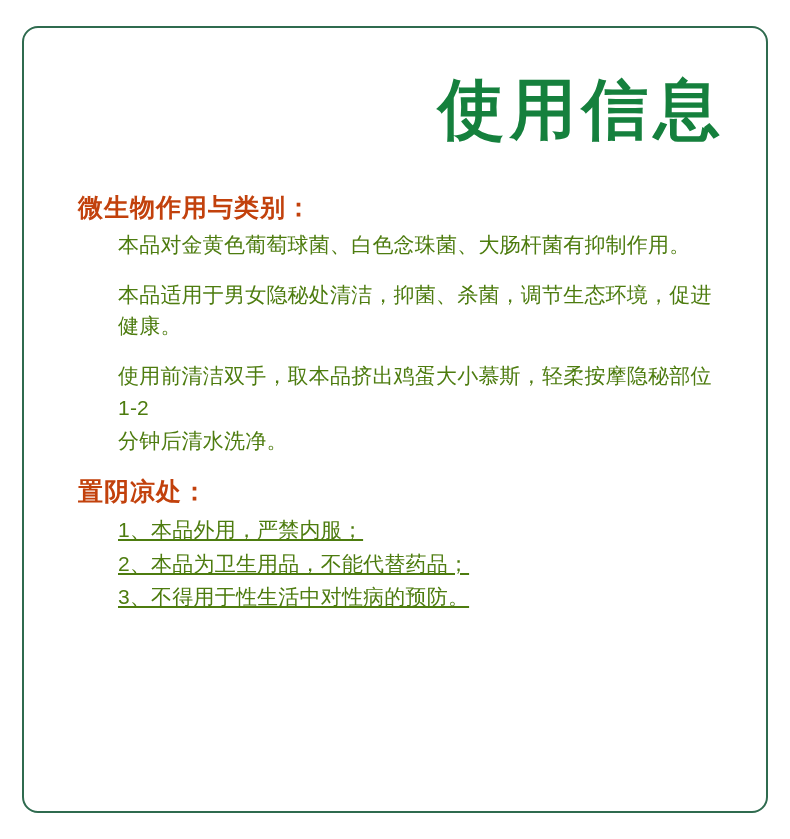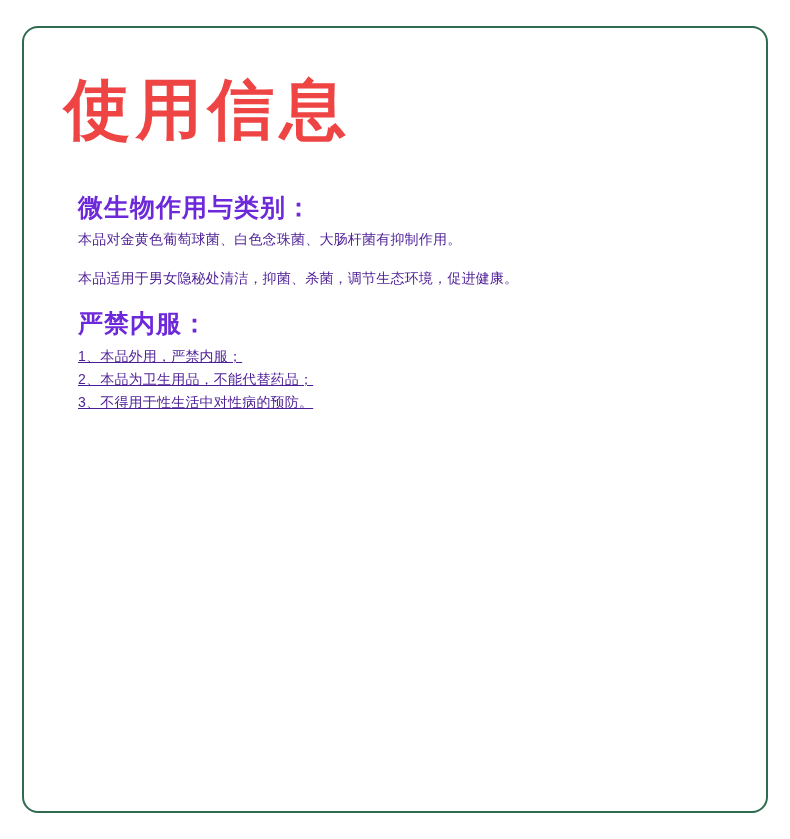--- a/index.html
+++ b/index.html
@@ -29,46 +29,47 @@
     border: 2px solid #2f6b4f;
     border-radius: 16px;
     background: #ffffff;
     overflow: hidden;
   }
   .inner {
     box-sizing: border-box;
     padding: 36px 40px 20px 40px;
   }
   .title {
-    text-align: left;
-    color: #ef4444;
+    text-align: right;
+    color: #15803d;
     font-size: 66px;
     font-weight: bold;
     letter-spacing: 6px;
     line-height: 1.1;
     margin: 10px 0 44px 0;
     font-family: "Liberation Serif", serif;
   }
   .section {
     margin: 0 0 18px 0;
     padding: 0 14px;
   }
   .section-heading {
-    color: #6d28d9;
+    color: #c2410c;
     font-weight: bold;
     font-size: 25px;
     letter-spacing: 1px;
     line-height: 1.35;
     margin-bottom: 5px;
   }
   .section-body {
-    color: #4c1d95;
-    font-size: 14px;
+    color: #4d7c0f;
+    font-size: 21px;
     line-height: 1.5;
     letter-spacing: 0.2px;
+    margin-left: 40px;
   }
   .line {
     display: block;
   }
   .sec-usage .section-body { line-height: 1.55; }
   .sec-notes .section-body .line { margin-bottom: 2px; text-decoration: underline; }
   .sec-storage { margin-bottom: 0; }
 </style>
 </head>
 <body>
@@ -86,24 +87,28 @@
         </div>
       </div>
 
       <div class="section sec-scope">
         <div class="section-body">
           <span class="line">本品适用于男女隐秘处清洁，抑菌、杀菌，调节生态环境，促进健康。</span>
         </div>
       </div>
 
       <div class="section sec-usage">
+        <div class="section-body">
+          <span class="line">使用前清洁双手，取本品挤出鸡蛋大小慕斯，轻柔按摩隐秘部位1-2</span>
+          <span class="line">分钟后清水洗净。</span>
+        </div>
       </div>
 
       <div class="section sec-notes">
-        <div class="section-heading">严禁内服：</div>
+        <div class="section-heading">置阴凉处：</div>
         <div class="section-body">
           <span class="line">1、本品外用，严禁内服；</span>
           <span class="line">2、本品为卫生用品，不能代替药品；</span>
           <span class="line">3、不得用于性生活中对性病的预防。</span>
         </div>
       </div>
 
 
     </div>
   </div>

